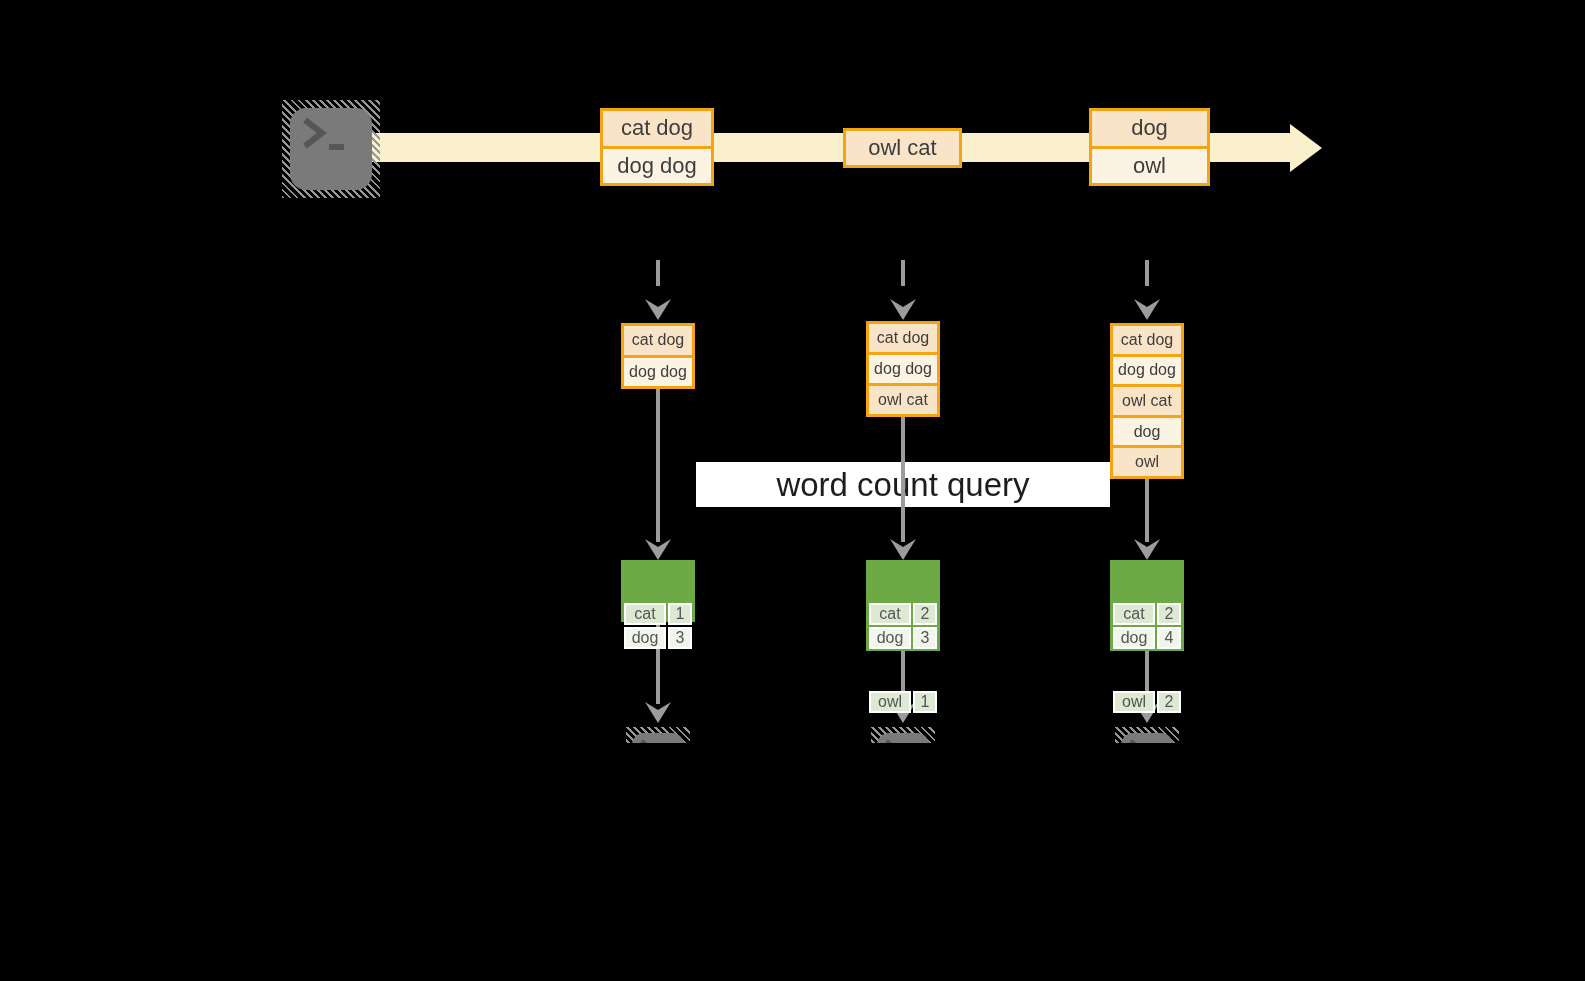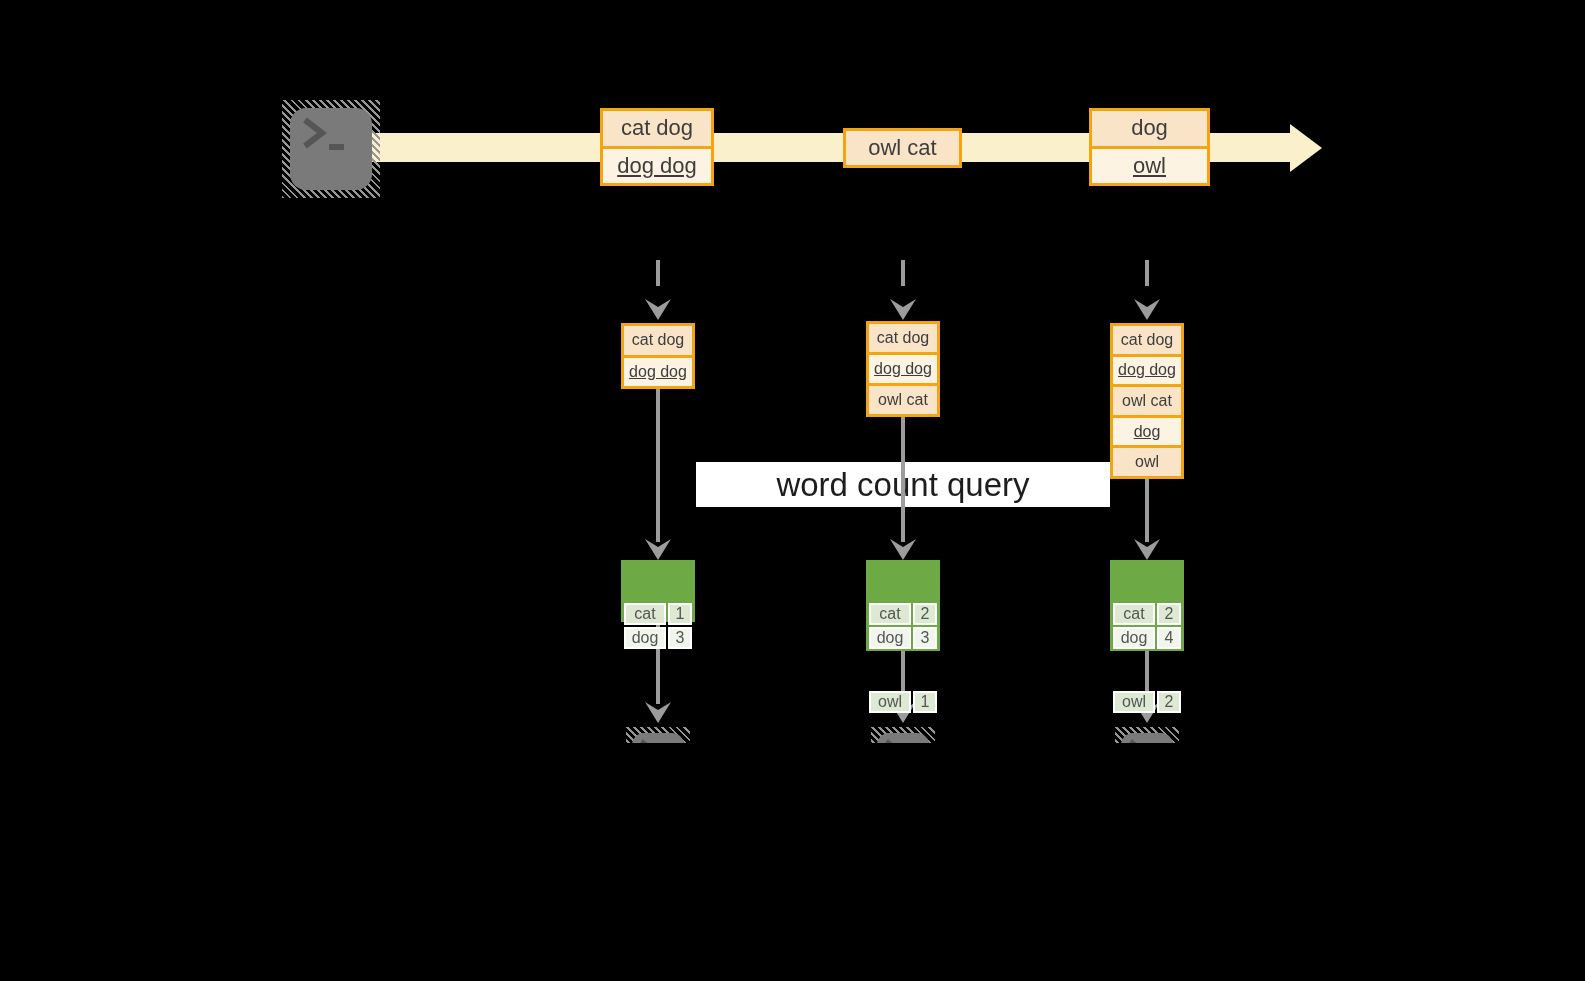--- a/index.html
+++ b/index.html
@@ -13,21 +13,21 @@
     clip-path:polygon(0 0,100% 50%,0 100%);z-index:1;}
   
   .obox{position:absolute;border:3px solid var(--box-border,#F2A413);
     display:flex;flex-direction:column;z-index:4;box-sizing:border-box;}
   .obox .row{flex:1;display:flex;align-items:center;justify-content:center;
     color:var(--box-text,#3D3D3D);}
   .obox.big .row{font-size:22px;}
   .obox.small .row{font-size:16px;}
   .obox .row + .row{border-top:3px solid var(--box-border,#F2A413);}
   .row.fa{background:var(--box-fill-dark,#FAE4C8);}
-  .row.fb{background:var(--box-fill-light,#FDF3E2);text-decoration:underline;}
+  .row.fb{background:var(--box-fill-light,#FDF3E2);}
   
   .vline{position:absolute;width:4px;background:var(--arrow,#9C9C9C);z-index:3;}
   .vhead{position:absolute;width:26px;height:21px;background:var(--arrow,#9C9C9C);
     clip-path:polygon(0 0,50% 38%,100% 0,50% 100%);z-index:3;}
   
   .gtable{position:absolute;background:var(--table-border,#6DAA45);padding:3px;
     display:grid;grid-template-columns:1fr 24px;grid-auto-rows:1fr;gap:2px;
     z-index:4;box-sizing:border-box;}
   .gcell{border:2px solid #fff;display:flex;align-items:center;justify-content:center;
     font-size:16px;color:var(--table-text,#555);box-sizing:border-box;}

